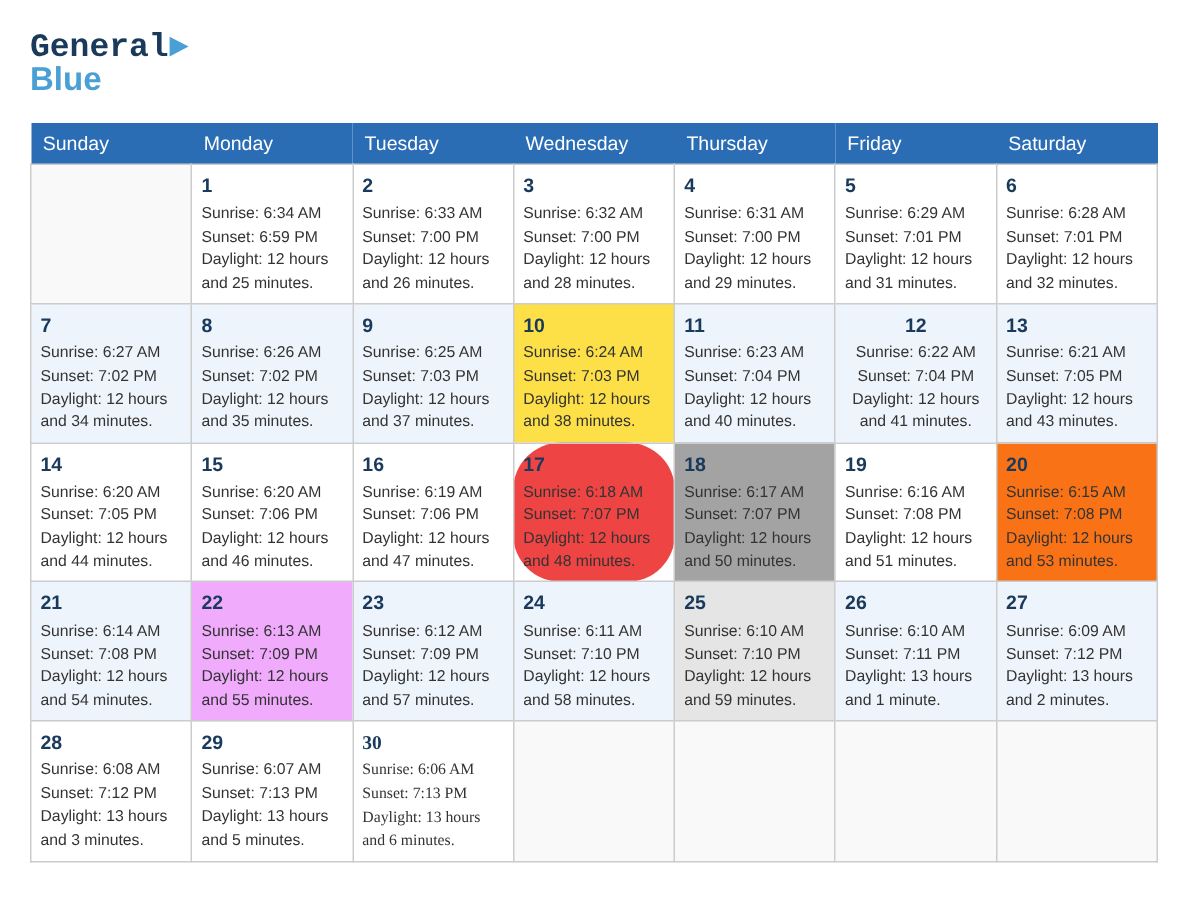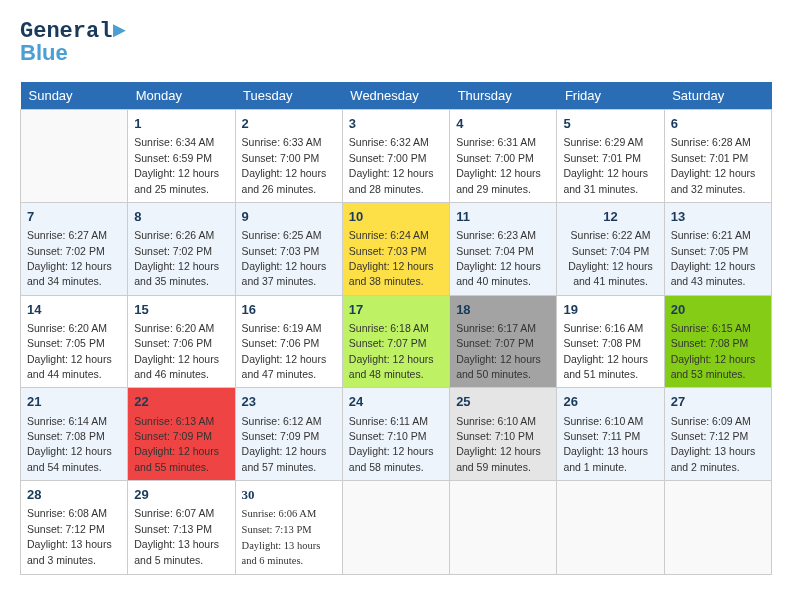--- a/index.html
+++ b/index.html
@@ -151,33 +151,33 @@
         <td style="background-color: rgb(238, 244, 251);"><span class="day-number">13</span>
 <span class="day-info">Sunrise: 6:21 AM<br>Sunset: 7:05 PM<br>Daylight: 12 hours and 43 minutes.</span></td>
       </tr>
       <tr>
         <td style="background-color: rgb(255, 255, 255);"><span class="day-number">14</span>
 <span class="day-info">Sunrise: 6:20 AM<br>Sunset: 7:05 PM<br>Daylight: 12 hours and 44 minutes.</span></td>
         <td style="background-color: rgb(255, 255, 255);"><span class="day-number">15</span>
 <span class="day-info">Sunrise: 6:20 AM<br>Sunset: 7:06 PM<br>Daylight: 12 hours and 46 minutes.</span></td>
         <td style="background-color: rgb(255, 255, 255);"><span class="day-number">16</span>
 <span class="day-info">Sunrise: 6:19 AM<br>Sunset: 7:06 PM<br>Daylight: 12 hours and 47 minutes.</span></td>
-        <td style="background-color: #bef264;"><span class="day-number">17</span>
+        <td style="background-color: #ef4444; border-radius: 32px;"><span class="day-number">17</span>
 <span class="day-info">Sunrise: 6:18 AM<br>Sunset: 7:07 PM<br>Daylight: 12 hours and 48 minutes.</span></td>
         <td style="background-color: #a3a3a3;"><span class="day-number">18</span>
 <span class="day-info">Sunrise: 6:17 AM<br>Sunset: 7:07 PM<br>Daylight: 12 hours and 50 minutes.</span></td>
         <td style="background-color: rgb(255, 255, 255);"><span class="day-number">19</span>
 <span class="day-info">Sunrise: 6:16 AM<br>Sunset: 7:08 PM<br>Daylight: 12 hours and 51 minutes.</span></td>
-        <td style="background-color: #84cc16;"><span class="day-number">20</span>
+        <td style="background-color: #f97316;"><span class="day-number">20</span>
 <span class="day-info">Sunrise: 6:15 AM<br>Sunset: 7:08 PM<br>Daylight: 12 hours and 53 minutes.</span></td>
       </tr>
       <tr>
         <td style="background-color: rgb(238, 244, 251);"><span class="day-number">21</span>
 <span class="day-info">Sunrise: 6:14 AM<br>Sunset: 7:08 PM<br>Daylight: 12 hours and 54 minutes.</span></td>
-        <td style="background-color: #ef4444;"><span class="day-number">22</span>
+        <td style="background-color: #f0abfc;"><span class="day-number">22</span>
 <span class="day-info">Sunrise: 6:13 AM<br>Sunset: 7:09 PM<br>Daylight: 12 hours and 55 minutes.</span></td>
         <td style="background-color: rgb(238, 244, 251);"><span class="day-number">23</span>
 <span class="day-info">Sunrise: 6:12 AM<br>Sunset: 7:09 PM<br>Daylight: 12 hours and 57 minutes.</span></td>
         <td style="background-color: rgb(238, 244, 251);"><span class="day-number">24</span>
 <span class="day-info">Sunrise: 6:11 AM<br>Sunset: 7:10 PM<br>Daylight: 12 hours and 58 minutes.</span></td>
         <td style="background-color: #e5e5e5;"><span class="day-number">25</span>
 <span class="day-info">Sunrise: 6:10 AM<br>Sunset: 7:10 PM<br>Daylight: 12 hours and 59 minutes.</span></td>
         <td style="background-color: rgb(238, 244, 251);"><span class="day-number">26</span>
 <span class="day-info">Sunrise: 6:10 AM<br>Sunset: 7:11 PM<br>Daylight: 13 hours and 1 minute.</span></td>
         <td style="background-color: rgb(238, 244, 251);"><span class="day-number">27</span>

